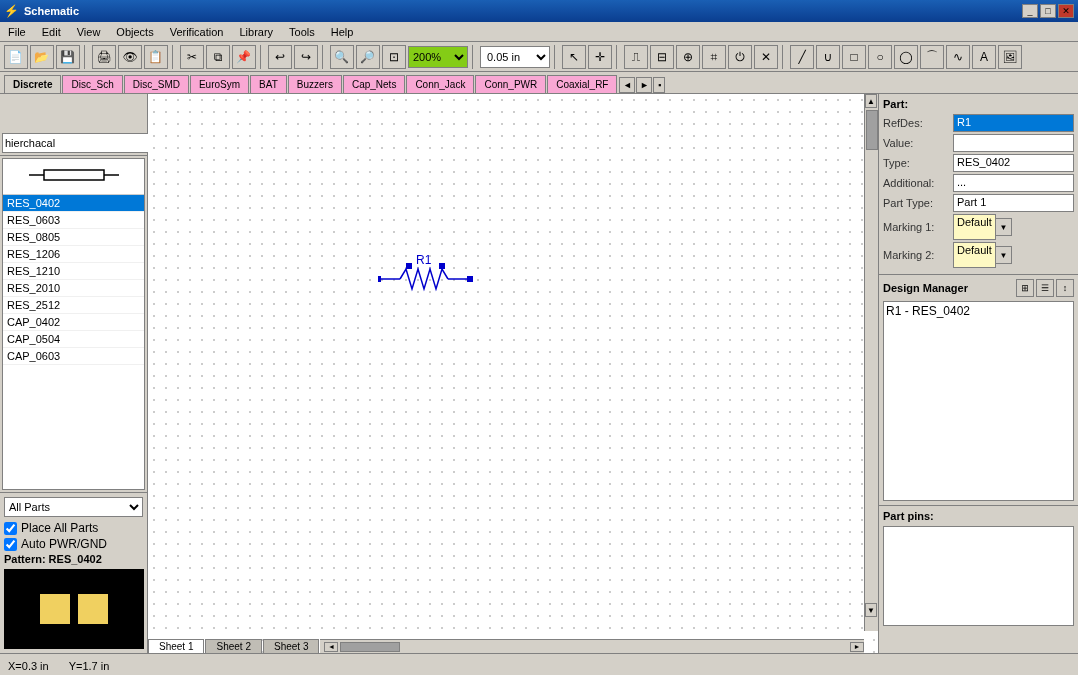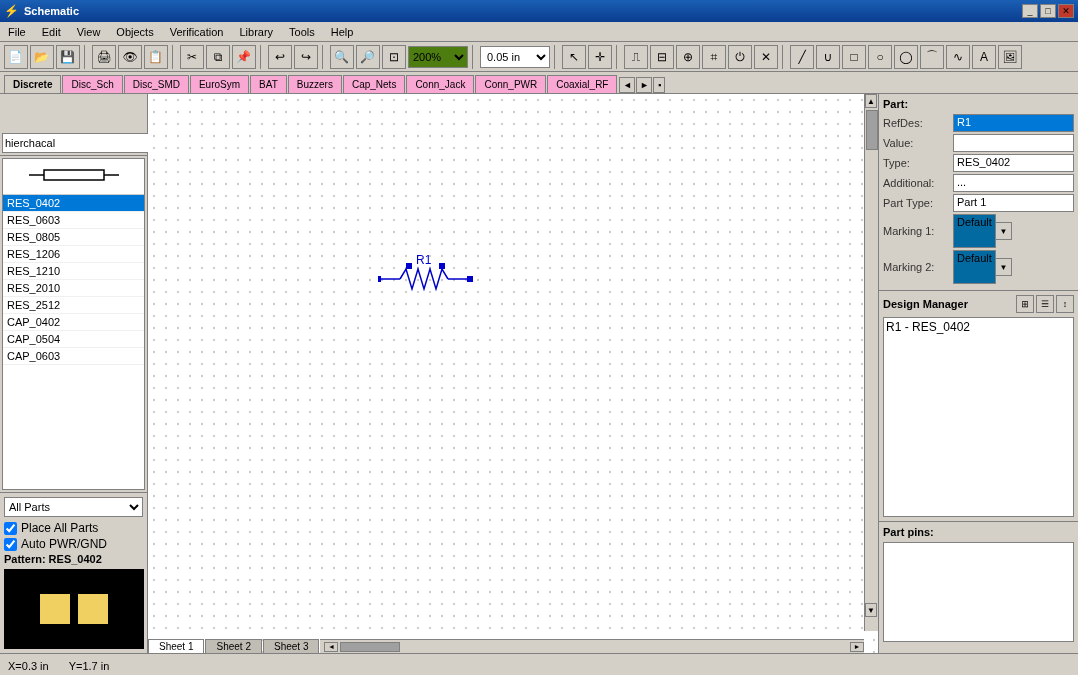--- a/index.html
+++ b/index.html
@@ -59,21 +59,21 @@
       background: #d4d0c8;
       border: 1px solid #808080;
       display: flex; align-items: center; justify-content: center;
       cursor: pointer;
       font-size: 10px;
     }
     .tb-separator { width: 4px; height: 24px; border-left: 1px solid #808080; margin: 0 2px; }
     .tb-zoom-select {
       height: 22px;
       border: 1px solid #808080;
-      background: #4d7c0f;
+      background: #84cc16;
       padding: 0 0;
       font-size: 11px;
       width: 60px;
     }
     .tb-unit-select {
       height: 22px;
       border: 1px solid #808080;
       background: white;
       padding: 0 2px;
       font-size: 11px;
@@ -279,24 +279,24 @@
     .prop-value.highlighted {
       background: #0078d7;
       color: white;
     }
     .prop-dropdown {
       display: flex; align-items: center;
     }
     .prop-dropdown-val {
       flex: 1;
       font-size: 11px;
-      background: #0369a1;
+      background: #fef9c3;
       border: 1px solid #808080;
       padding: 1px 3px;
-      height: 34px;
+      height: 26px;
     }
     .prop-dropdown-btn {
       width: 16px; height: 18px;
       background: #d4d0c8;
       border: 1px solid #808080;
       border-left: none;
       cursor: pointer;
       display: flex; align-items: center; justify-content: center;
       font-size: 8px;
     }

